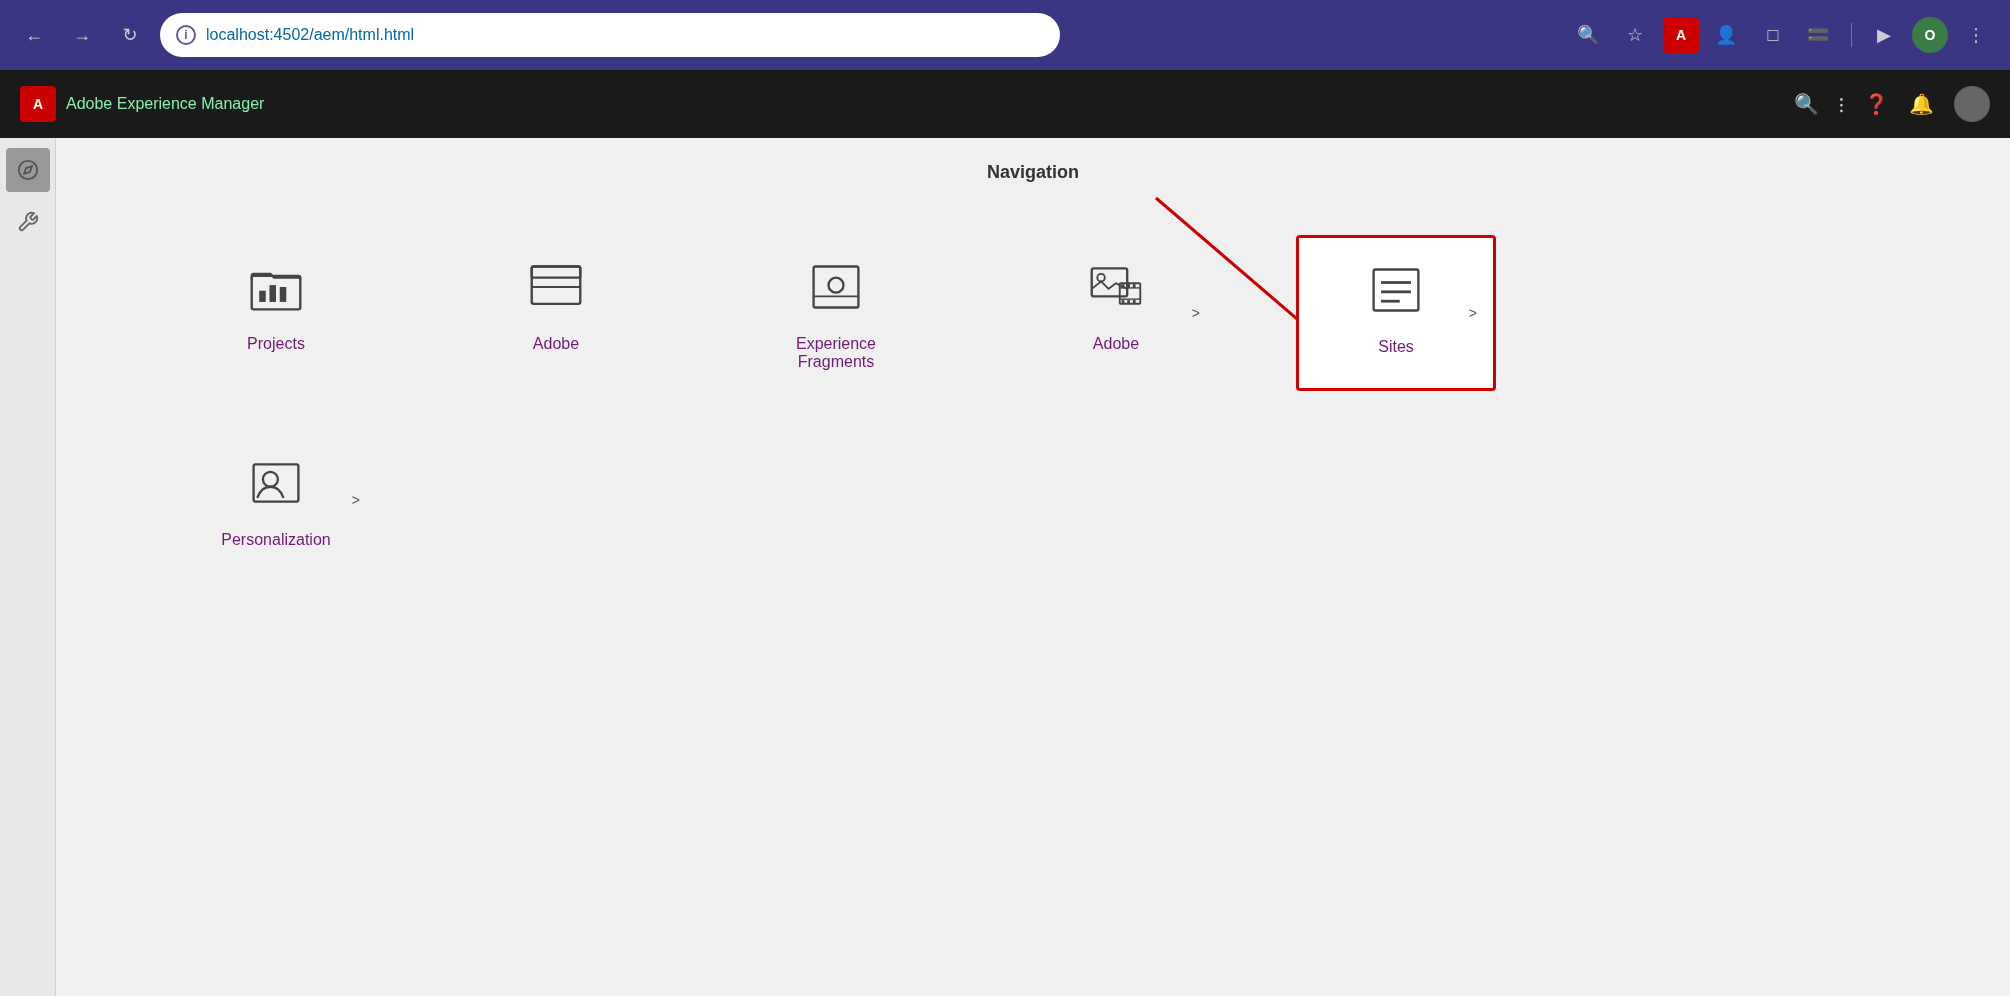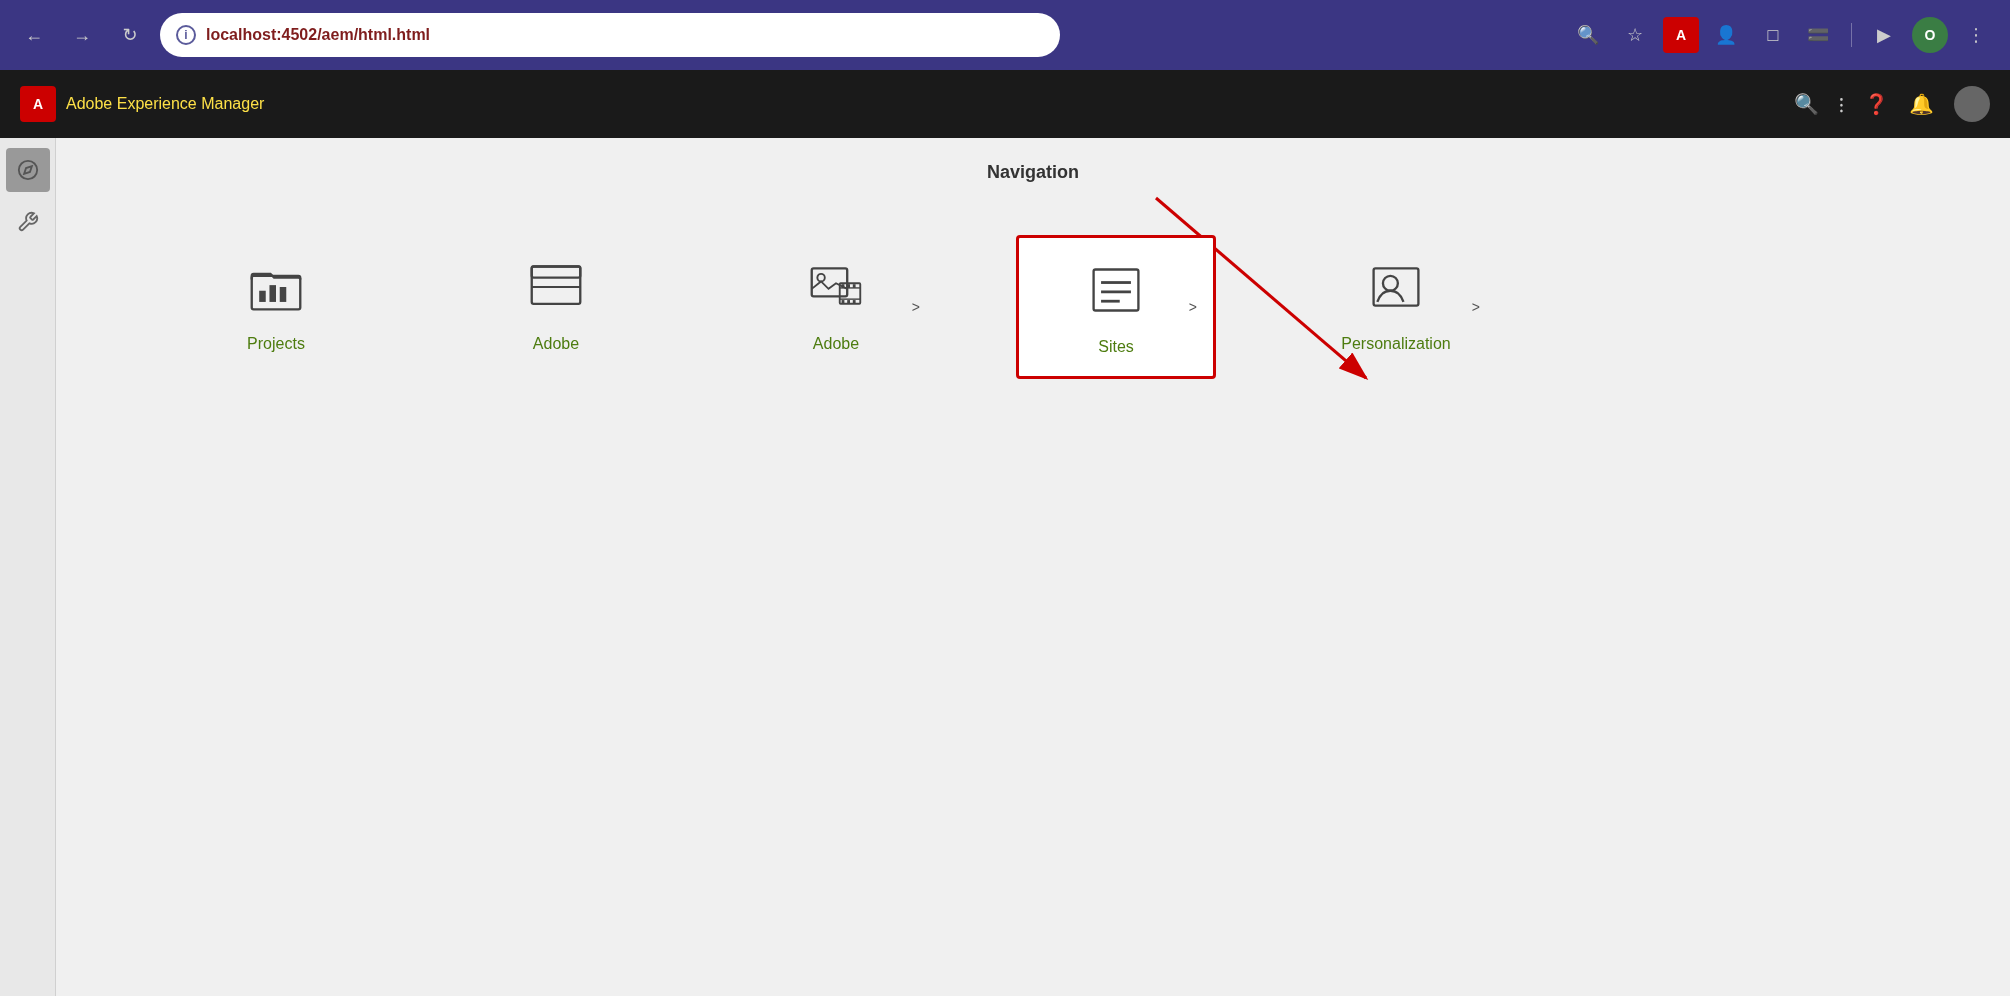--- a/index.html
+++ b/index.html
@@ -40,21 +40,21 @@
       border-radius: 50%;
       border: 2px solid #5b5b9b;
       color: #5b5b9b;
       display: flex; align-items: center; justify-content: center;
       font-size: 12px; font-weight: bold;
     }
     .address-bar-url {
       font-size: 16px;
       color: #222;
     }
-    .address-bar-url span { color: #7f1d1d; font-weight: bold; }
+    .address-bar-url span { color: #0369a1; }
     .browser-toolbar-icons {
       display: flex;
       align-items: center;
       gap: 10px;
       margin-left: auto;
     }
     .browser-icon-btn {
       width: 36px; height: 36px;
       border-radius: 50%;
       border: none;
@@ -100,21 +100,21 @@
       gap: 10px;
     }
     .aem-logo-icon {
       width: 36px; height: 36px;
       background: #cc0000;
       border-radius: 4px;
       display: flex; align-items: center; justify-content: center;
       color: white; font-weight: bold; font-size: 14px;
     }
     .aem-logo-text {
-      color: #fde047;
+      color: #86efac;
       font-size: 16px;
       font-weight: 400;
     }
     .aem-header-right {
       margin-left: auto;
       display: flex;
       align-items: center;
       gap: 20px;
     }
     .aem-header-icon {
@@ -203,21 +203,21 @@
       border: 3px solid #cc0000;
       background: #fff;
     }
     .nav-item-icon {
       width: 64px; height: 64px;
       display: flex; align-items: center; justify-content: center;
       margin-bottom: 16px;
     }
     .nav-item-label {
       font-size: 16px;
-      color: #4d7c0f;
+      color: #701a75;
       text-align: center;
     }
     .nav-item-arrow {
       position: absolute;
       right: 16px;
       top: 50%;
       transform: translateY(-50%);
       color: #555;
       font-size: 14px;
     }
@@ -335,20 +335,30 @@
           <div class="nav-item-icon">
             <svg class="icon-svg" viewBox="0 0 60 60" fill="none">
               <rect x="4" y="8" width="52" height="40" rx="2" stroke="#444" stroke-width="2.5" fill="none"></rect>
               <rect x="4" y="8" width="52" height="12" rx="2" stroke="#444" stroke-width="2.5" fill="none"></rect>
               <line x1="4" y1="30" x2="56" y2="30" stroke="#444" stroke-width="2"></line>
             </svg>
           </div>
           <span class="nav-item-label">Adobe</span>
         </div>
 
+        <div class="nav-item">
+          <div class="nav-item-icon">
+            <svg class="icon-svg" viewBox="0 0 60 60" fill="none">
+              <rect x="6" y="8" width="48" height="44" rx="2" stroke="#444" stroke-width="2.5" fill="none"></rect>
+              <circle cx="30" cy="28" r="8" stroke="#444" stroke-width="2.5" fill="none"></circle>
+              <line x1="6" y1="40" x2="54" y2="40" stroke="#444" stroke-width="2"></line>
+            </svg>
+          </div>
+          <span class="nav-item-label">Experience Fragments</span>
+        </div>
 
         <div class="nav-item">
           <div class="nav-item-icon">
             <svg class="icon-svg" viewBox="0 0 60 60" fill="none">
 
               <rect x="4" y="10" width="38" height="30" rx="2" stroke="#444" stroke-width="2.5" fill="none"></rect>
               <circle cx="14" cy="20" r="4" stroke="#444" stroke-width="2" fill="none"></circle>
               <path d="M4 32 l10-8 8 8 8-6 12 6" stroke="#444" stroke-width="2" fill="none"></path>
 
               <rect x="34" y="26" width="22" height="22" rx="1" stroke="#444" stroke-width="2" fill="none"></rect>

